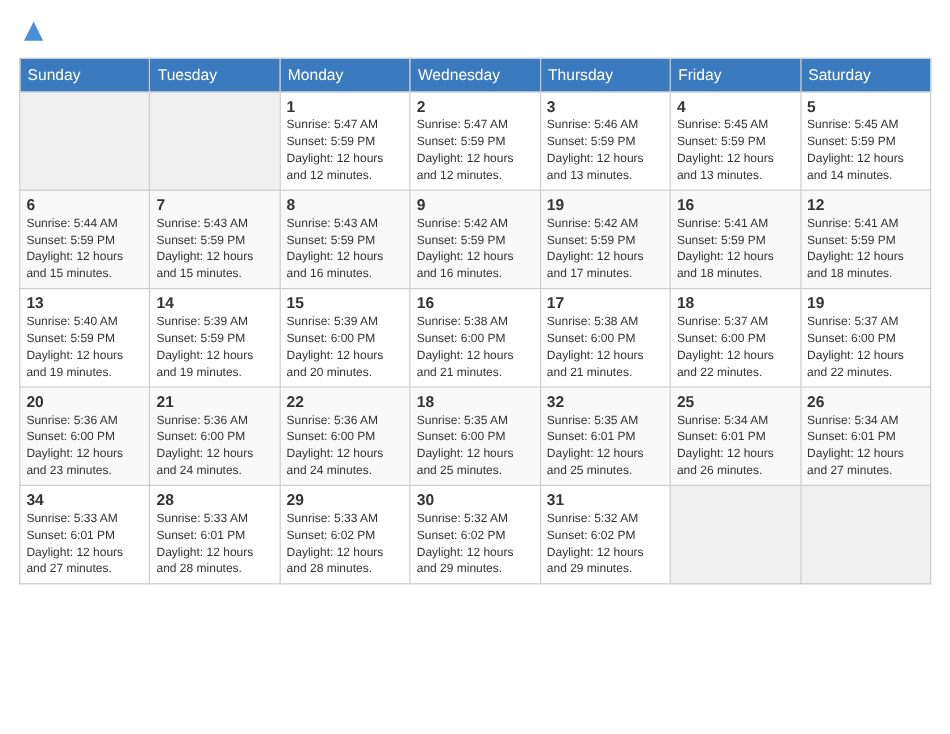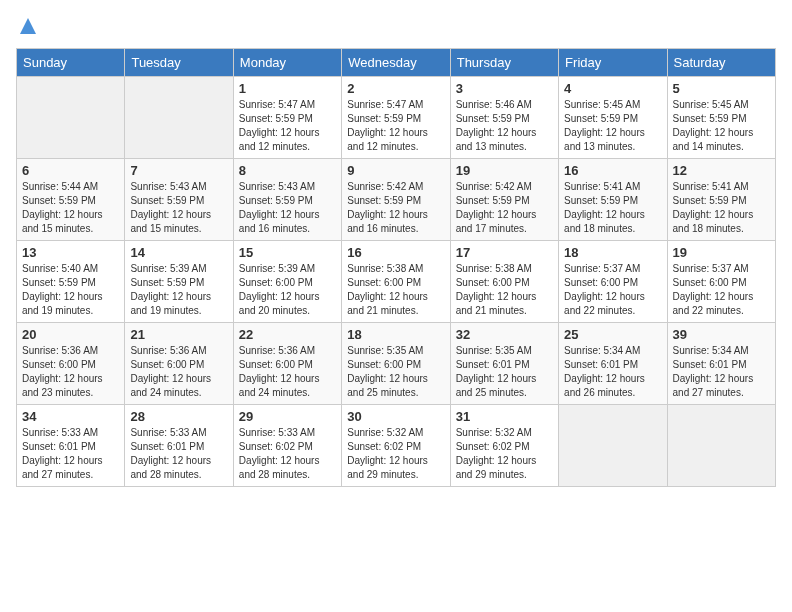--- a/index.html
+++ b/index.html
@@ -232,21 +232,21 @@
         </td>
         <td>
           <span class="day-num">32</span>
           <div class="day-info">Sunrise: 5:35 AM<br>Sunset: 6:01 PM<br>Daylight: 12 hours and 25 minutes.</div>
         </td>
         <td>
           <span class="day-num">25</span>
           <div class="day-info">Sunrise: 5:34 AM<br>Sunset: 6:01 PM<br>Daylight: 12 hours and 26 minutes.</div>
         </td>
         <td>
-          <span class="day-num">39</span>
+          <span class="day-num">26</span>
           <div class="day-info">Sunrise: 5:34 AM<br>Sunset: 6:01 PM<br>Daylight: 12 hours and 27 minutes.</div>
         </td>
       </tr>
       <tr>
         <td>
           <span class="day-num">34</span>
           <div class="day-info">Sunrise: 5:33 AM<br>Sunset: 6:01 PM<br>Daylight: 12 hours and 27 minutes.</div>
         </td>
         <td>
           <span class="day-num">28</span>

